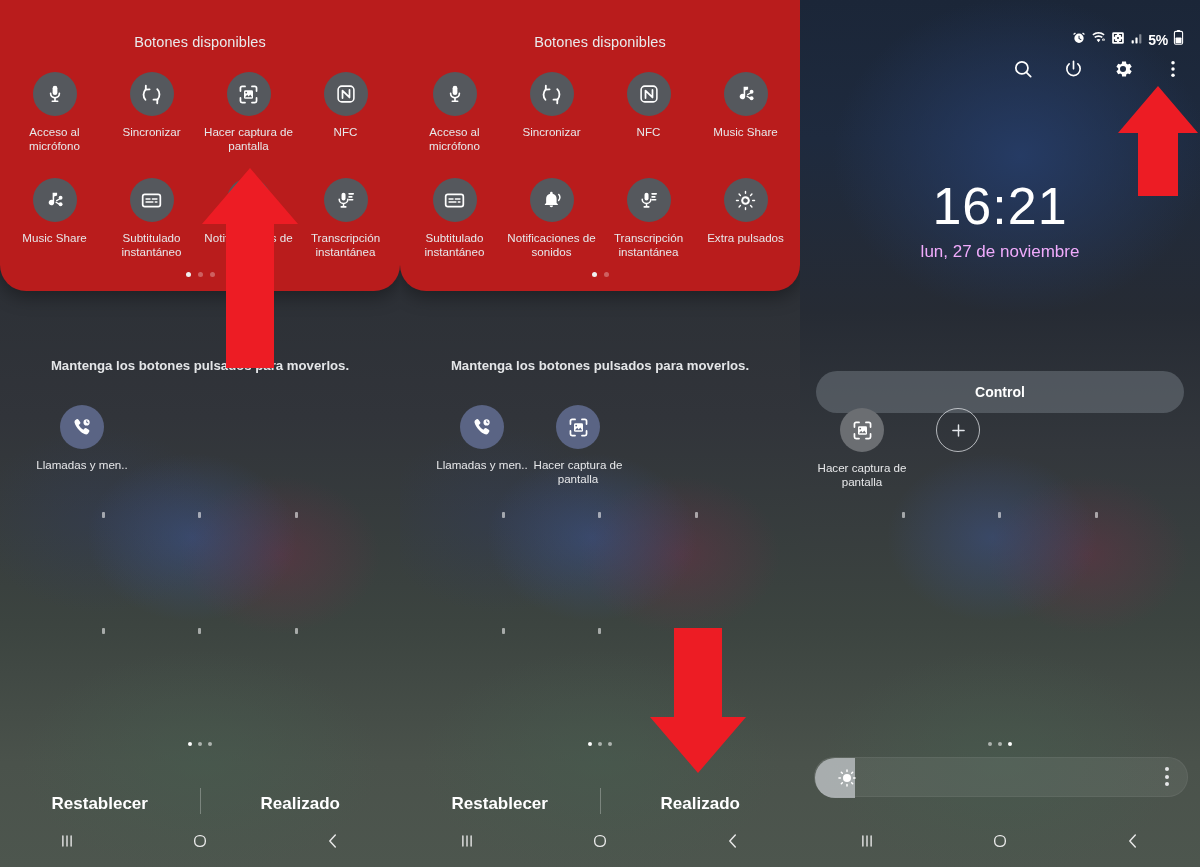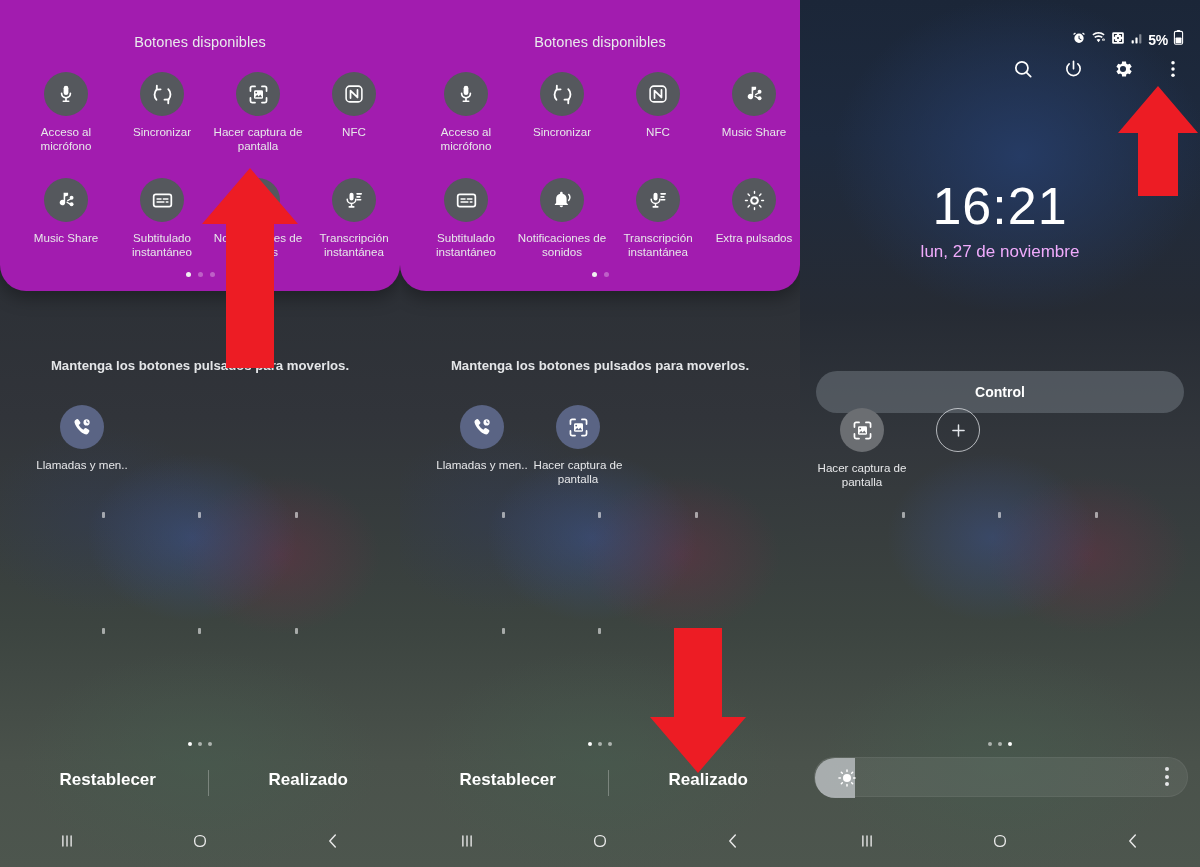--- a/index.html
+++ b/index.html
@@ -28,30 +28,30 @@
       radial-gradient(ellipse 240px 150px at 50% 88%, rgba(70,92,78,.55), transparent 75%),
       linear-gradient(180deg,#1b2638 0%,#1e2a3e 16%,#262b34 36%,#33373c 52%,#3c4440 72%,#4a524b 88%,#4d564e 100%);
   }
 
   
   .ghost-dot { position:absolute; width:3px; height:6px; background:rgba(255,255,255,.55); border-radius:1px; }
 
   
   .sheet {
     position:absolute; left:0; top:0; width:100%;
-    background:#a21caf;
+    background:#b91c1c;
     border-bottom-left-radius:26px; border-bottom-right-radius:26px;
     padding-top:34px; padding-bottom:14px;
     box-shadow:0 6px 18px rgba(0,0,0,.35);
   }
   .sheet-title {
     text-align:center; color:#e9eaec; font-size:14.5px; letter-spacing:.1px; margin-bottom:22px;
   }
 
-  .grid4 { display:grid; grid-template-columns:repeat(4,1fr); row-gap:16px; padding:0 18px; }
+  .grid4 { display:grid; grid-template-columns:repeat(4,1fr); row-gap:16px; padding:0 6px; }
   .tile { display:flex; flex-direction:column; align-items:center; }
   .tile .bubble {
     width:44px; height:44px; border-radius:50%; background:#55585d;
     display:flex; align-items:center; justify-content:center; margin-bottom:9px;
   }
   .tile .lbl {
     color:#e7e8ea; font-size:11.6px; line-height:13.6px; text-align:center; width:96px;
   }
   .row-gap { height:26px; }
 
@@ -60,21 +60,21 @@
   .dots i.on { background:#f0f0f0; }
 
   .hint { text-align:center; color:#e4e6e8; font-size:13.2px; font-weight:bold; }
 
   
   .tray { position:absolute; left:0; width:100%; display:flex; padding-left:34px; gap:0; }
   .tray .tile .bubble { background:#5a6484; }
 
   
   .actionbar {
-    position:absolute; left:8px; width:100%; display:flex; align-items:flex-start; justify-content:space-around;
+    position:absolute; left:0; width:100%; display:flex; align-items:flex-end; justify-content:space-around;
     color:#fff; font-size:17px; font-weight:bold;
   }
   .actionbar .sep { width:1px; height:26px; background:rgba(255,255,255,.28); }
   .actionbar .act { flex:1; text-align:center; }
 
   .handle-dots { position:absolute; width:100%; display:flex; justify-content:center; gap:6px; }
   .handle-dots i { width:4px; height:4px; border-radius:50%; background:rgba(255,255,255,.55); display:block; }
   .handle-dots i.big { background:#fff; }
 
   

